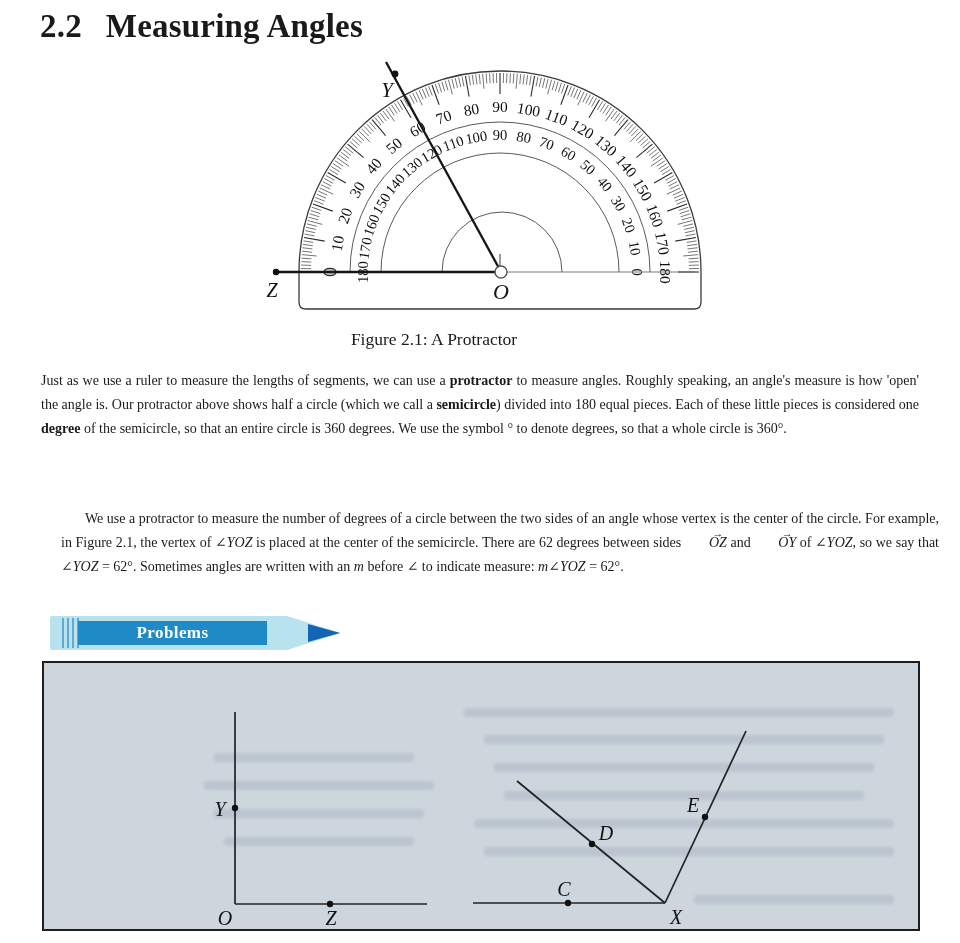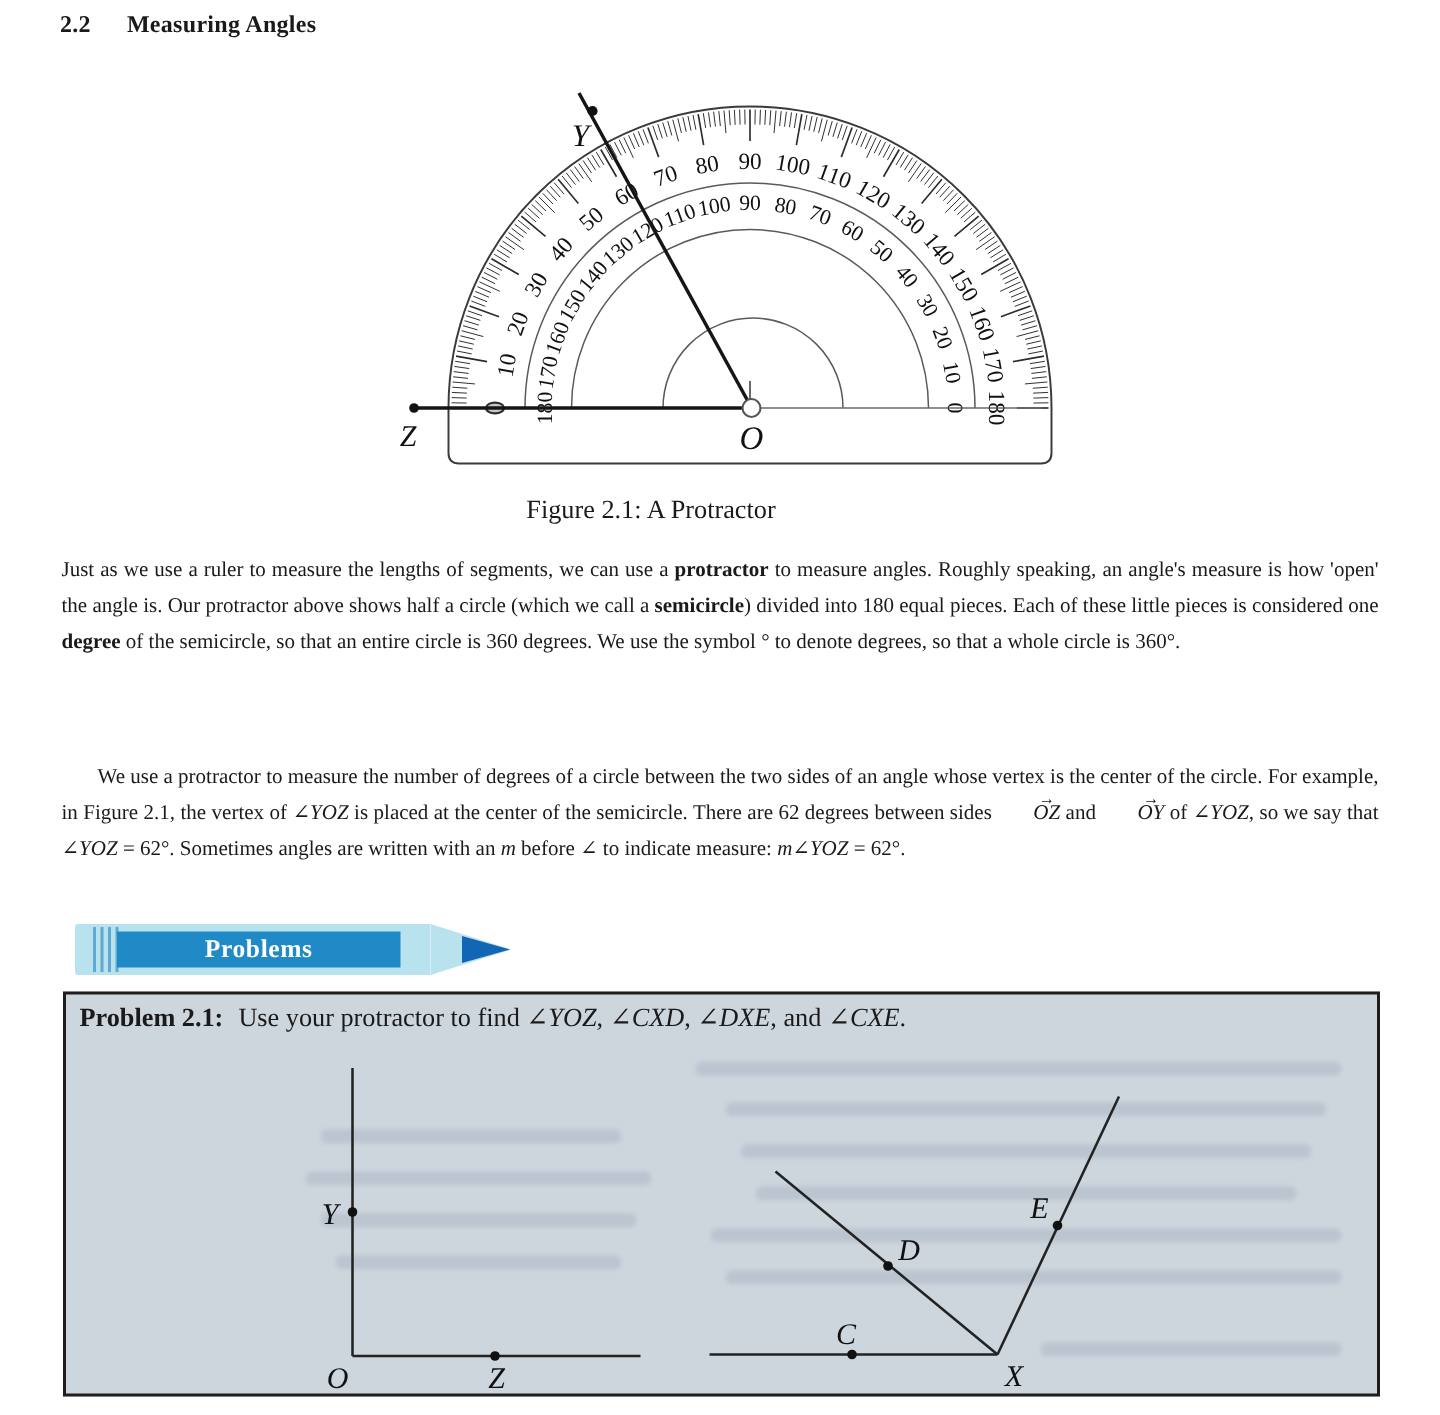--- a/index.html
+++ b/index.html
@@ -15,27 +15,27 @@
     font-family:"Liberation Serif","DejaVu Serif","DejaVu Sans",serif;
     color:#1a1a1a;
   }
   .b{font-weight:bold;}
   .m{font-style:italic;}
   .ray{font-style:italic;position:relative;display:inline-block;}
   .ray::after{
     content:"\2192";position:absolute;left:50%;transform:translateX(-50%);
     top:-0.92em;font-size:0.78em;font-style:normal;letter-spacing:0;
   }
-  .heading{position:absolute;left:40px;top:8px;font-size:16px;font-weight:bold;letter-spacing:.2px;}
+  .heading{position:absolute;left:40px;top:8px;font-size:33px;font-weight:bold;letter-spacing:.2px;}
   .heading .num{margin-right:24px;}
   #figure-svg{position:absolute;left:0;top:36px;width:960px;height:292px;pointer-events:none;}
   .caption{position:absolute;left:0;top:329px;width:868px;text-align:center;font-size:17.5px;}
   .para{position:absolute;left:41px;width:878px;font-size:14px;line-height:24px;text-align:justify;}
   #p1{top:369px;}
-  #p2{top:507px;text-indent:24px;}
+  #p2{top:507px;text-indent:24px;margin-left:20px;}
   .banner{position:absolute;left:50px;top:616px;width:292px;height:34px;}
   .banner .pencil-body{position:absolute;left:0;top:0;width:237px;height:34px;background:var(--pencil-light);border-radius:2px 0 0 2px;}
   .banner .stripe{position:absolute;top:2px;bottom:2px;width:2px;background:rgba(26,122,186,.55);}
   .banner .bar{
     position:absolute;left:28px;top:5px;width:189px;height:24px;background:var(--pencil-dark);
     display:flex;align-items:center;justify-content:center;
     color:#fff;font-weight:bold;font-size:17px;letter-spacing:.4px;
   }
   .banner .tip{position:absolute;left:237px;top:0;width:54px;height:34px;background:var(--pencil-light);
     clip-path:polygon(0 0,100% 50%,0 100%);}
@@ -350,16 +350,13 @@
     <line x1="621" y1="240" x2="702" y2="68" stroke="#222" stroke-width="1.7"></line>
     <circle cx="524" cy="240" r="3.2" fill="#111"></circle>
     <circle cx="548" cy="181" r="3.2" fill="#111"></circle>
     <circle cx="661" cy="154" r="3.2" fill="#111"></circle>
     <text class="pt-label" x="520" y="233" font-size="20" text-anchor="middle">C</text>
     <text class="pt-label" x="562" y="177" font-size="20" text-anchor="middle">D</text>
     <text class="pt-label" x="649" y="149" font-size="20" text-anchor="middle">E</text>
     <text class="pt-label" x="632" y="261" font-size="20" text-anchor="middle">X</text>
   </svg>
 
-  <div class="problem-title">
-    <span class="t">Problem 2.1:</span><span><span>Use your protractor to find </span><span class="m">∠YOZ</span><span>, </span><span class="m">∠CXD</span><span>, </span><span class="m">∠DXE</span><span>, and </span><span class="m">∠CXE</span><span>.</span></span>
-  </div>
 </div>
 
 </body></html>

